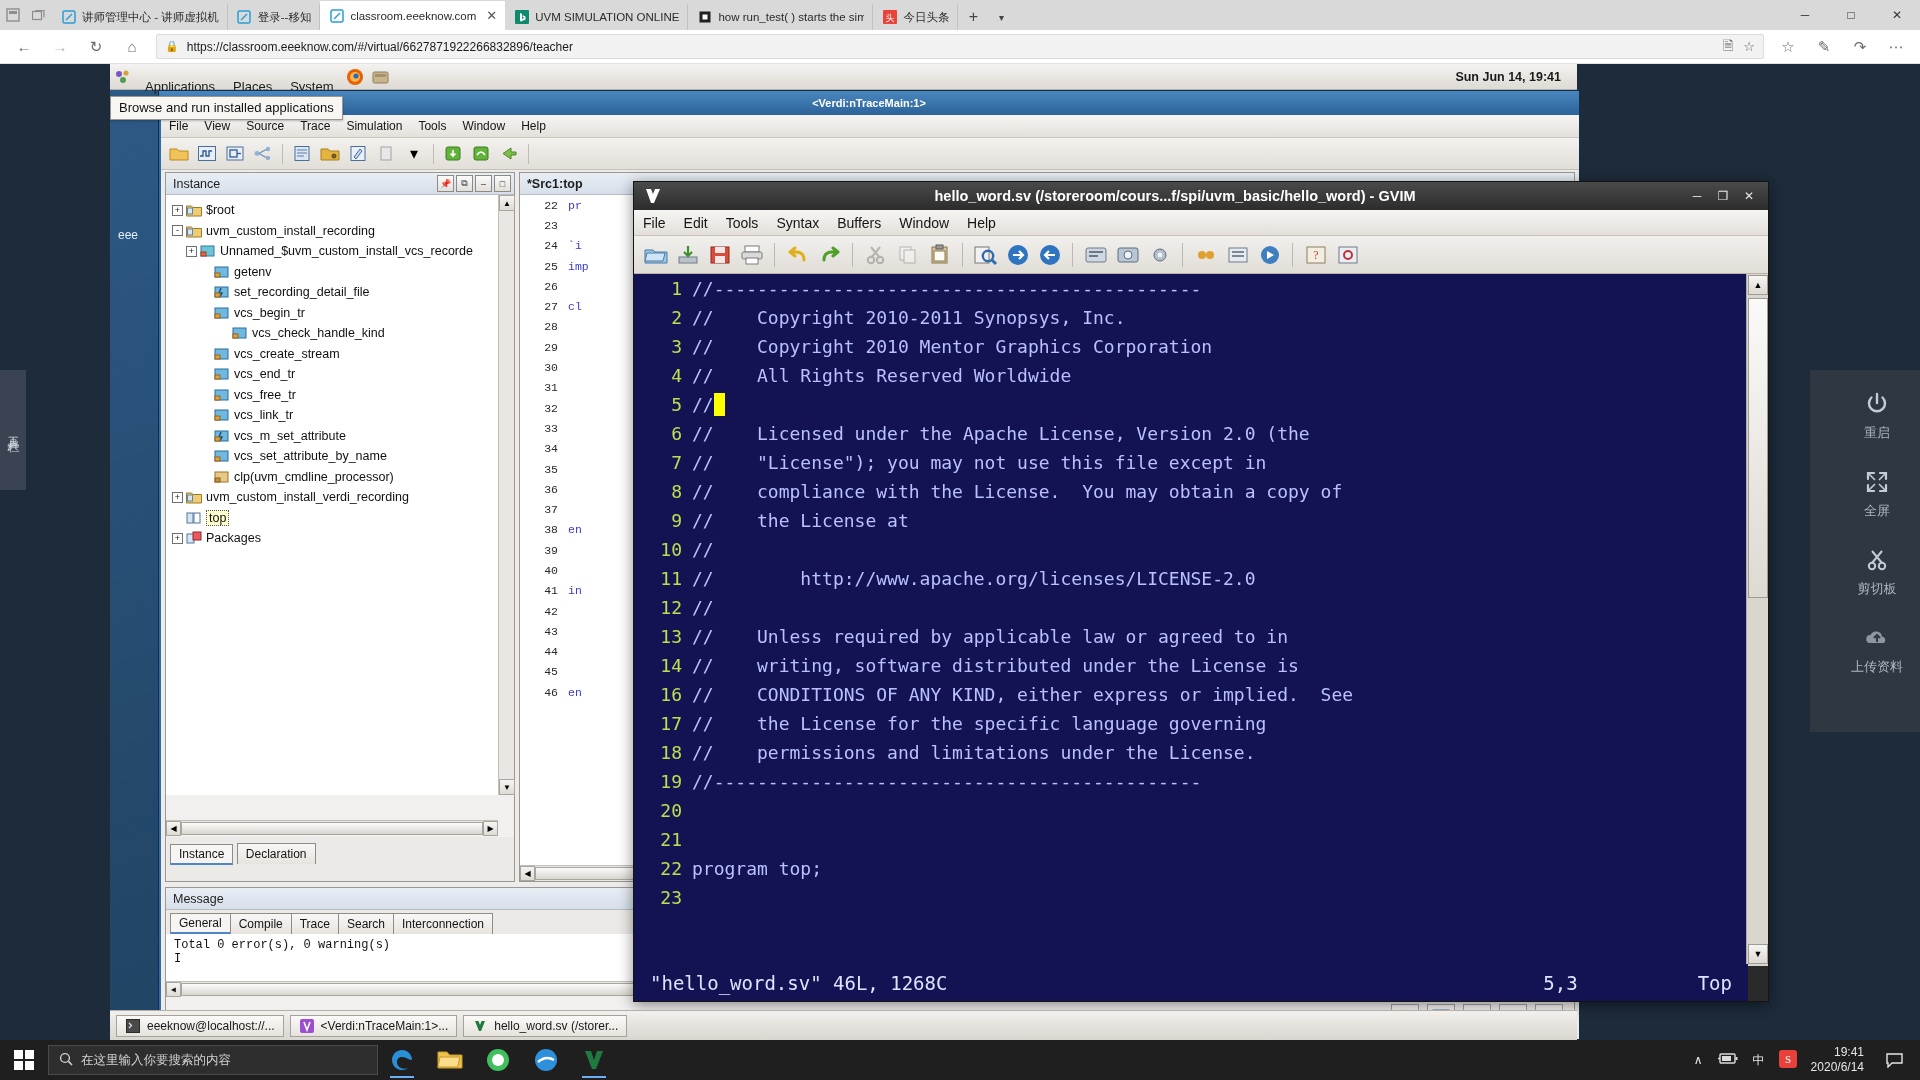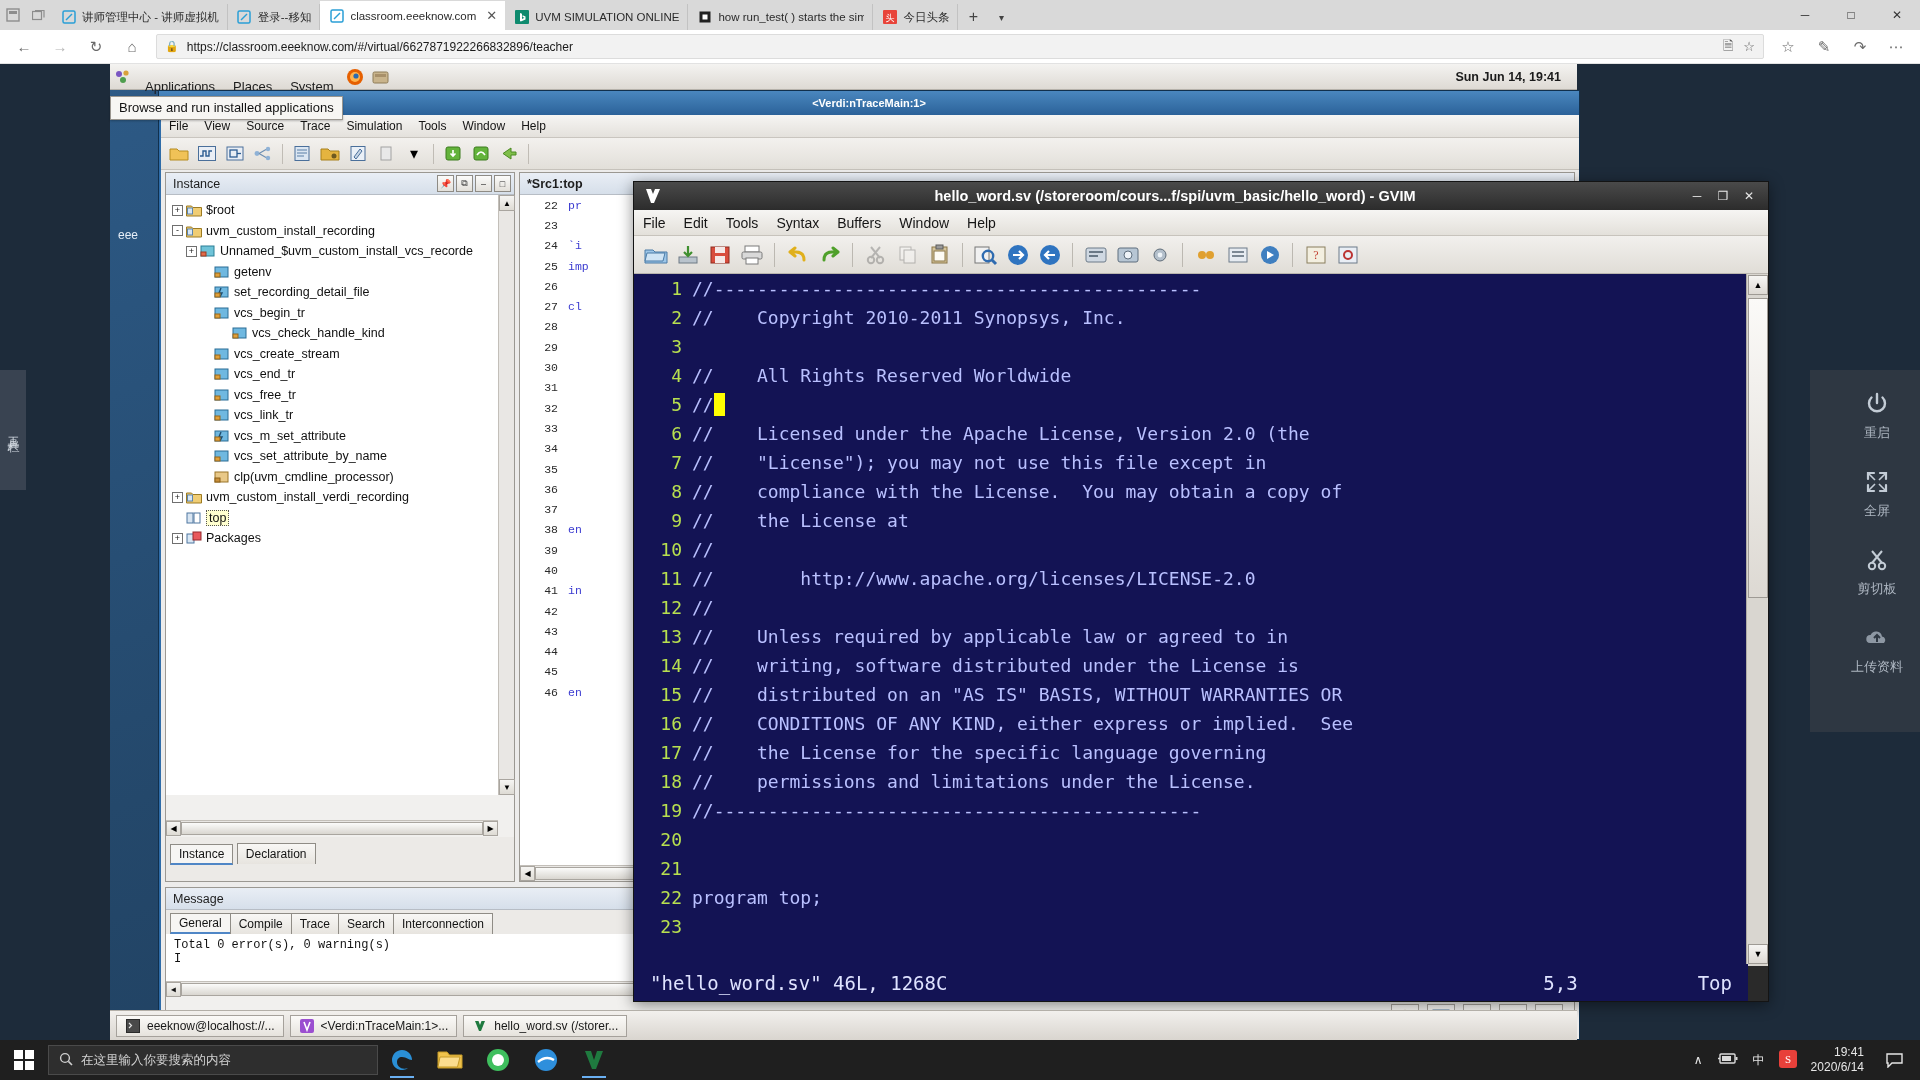--- a/index.html
+++ b/index.html
@@ -1011,33 +1011,32 @@
         <svg width="26" height="22" viewBox="0 0 26 22">
             <rect x="4" y="3" width="18" height="16" fill="#e9eef5" stroke="#6d7b89"></rect>
             <circle cx="13" cy="11" r="4" fill="none" stroke="#b33" stroke-width="2"></circle>
           </svg>
         </span>
     </div>
 
     <div id="gvim-text">
       <div class="vline"><span class="vnum">1</span><span class="vtxt cmt">//---------------------------------------------</span></div>
       <div class="vline"><span class="vnum">2</span><span class="vtxt cmt">//    Copyright 2010-2011 Synopsys, Inc.</span></div>
-      <div class="vline"><span class="vnum">3</span></div>
+      <div class="vline"><span class="vnum">3</span><span class="vtxt cmt">//    Copyright 2010 Mentor Graphics Corporation</span></div>
       <div class="vline"><span class="vnum">4</span><span class="vtxt cmt">//    All Rights Reserved Worldwide</span></div>
       <div class="vline"><span class="vnum">5</span><span class="vtxt cmt">//</span><span class="vcursor"></span></div>
       <div class="vline"><span class="vnum">6</span><span class="vtxt cmt">//    Licensed under the Apache License, Version 2.0 (the</span></div>
       <div class="vline"><span class="vnum">7</span><span class="vtxt cmt">//    "License"); you may not use this file except in</span></div>
       <div class="vline"><span class="vnum">8</span><span class="vtxt cmt">//    compliance with the License.  You may obtain a copy of</span></div>
       <div class="vline"><span class="vnum">9</span><span class="vtxt cmt">//    the License at</span></div>
       <div class="vline"><span class="vnum">10</span><span class="vtxt cmt">//</span></div>
       <div class="vline"><span class="vnum">11</span><span class="vtxt cmt">//        http://www.apache.org/licenses/LICENSE-2.0</span></div>
       <div class="vline"><span class="vnum">12</span><span class="vtxt cmt">//</span></div>
       <div class="vline"><span class="vnum">13</span><span class="vtxt cmt">//    Unless required by applicable law or agreed to in</span></div>
       <div class="vline"><span class="vnum">14</span><span class="vtxt cmt">//    writing, software distributed under the License is</span></div>
-      <div class="vline"><span class="vnum">15</span><span class="vtxt cmt">//    distributed on an "AS IS" BASIS, WITHOUT WARRANTIES OR</span></div>
       <div class="vline"><span class="vnum">16</span><span class="vtxt cmt">//    CONDITIONS OF ANY KIND, either express or implied.  See</span></div>
       <div class="vline"><span class="vnum">17</span><span class="vtxt cmt">//    the License for the specific language governing</span></div>
       <div class="vline"><span class="vnum">18</span><span class="vtxt cmt">//    permissions and limitations under the License.</span></div>
       <div class="vline"><span class="vnum">19</span><span class="vtxt cmt">//---------------------------------------------</span></div>
       <div class="vline"><span class="vnum">20</span><span class="vtxt"></span></div>
       <div class="vline"><span class="vnum">21</span><span class="vtxt"></span></div>
       <div class="vline"><span class="vnum">22</span><span class="vtxt kw">program top;</span></div>
       <div class="vline"><span class="vnum">23</span><span class="vtxt"></span></div>
     </div>
 

